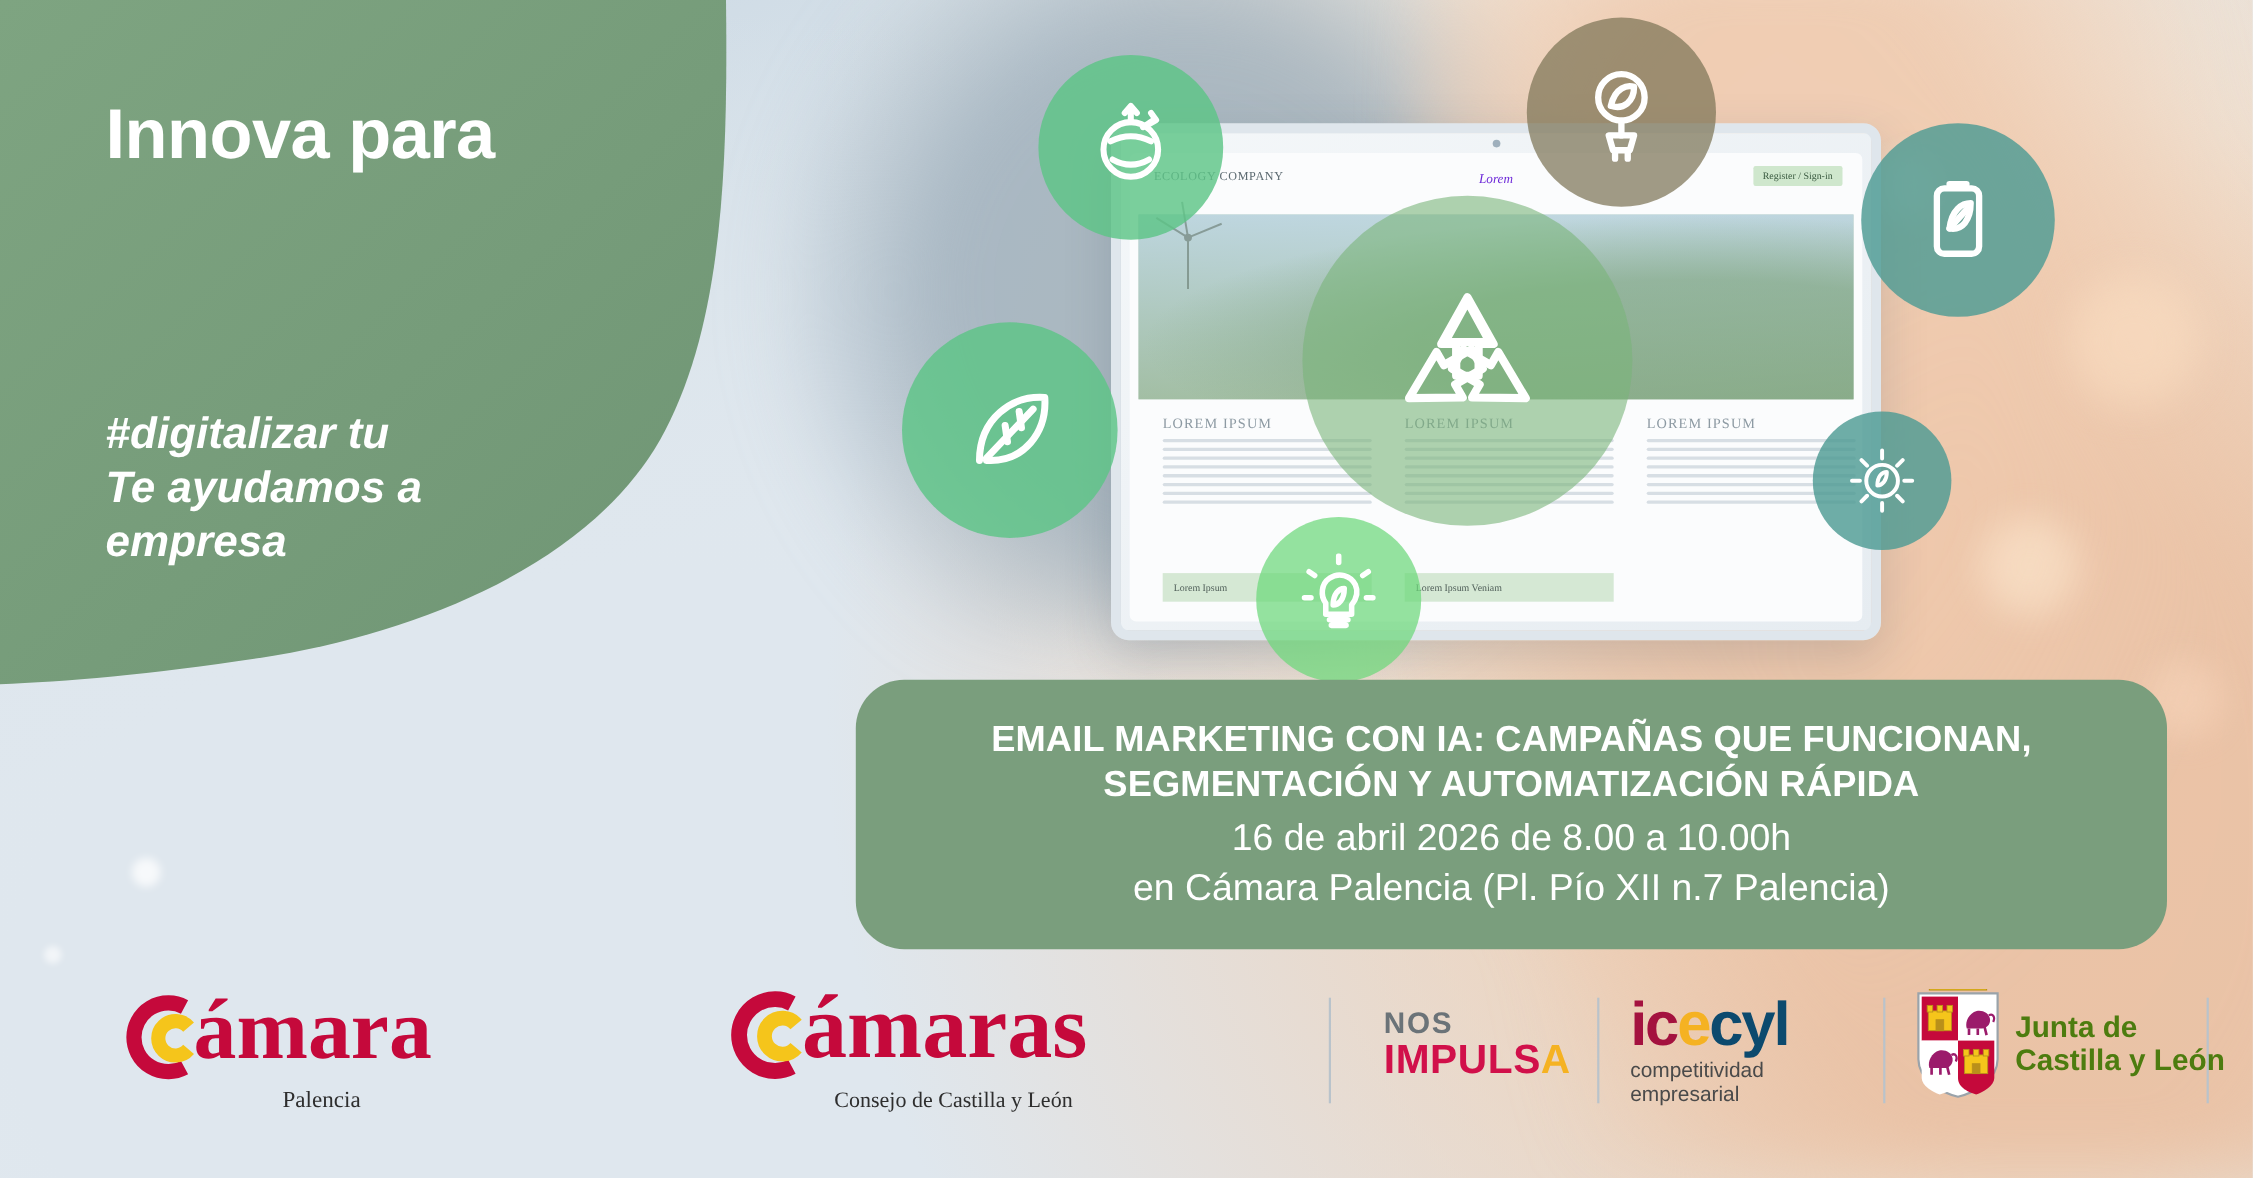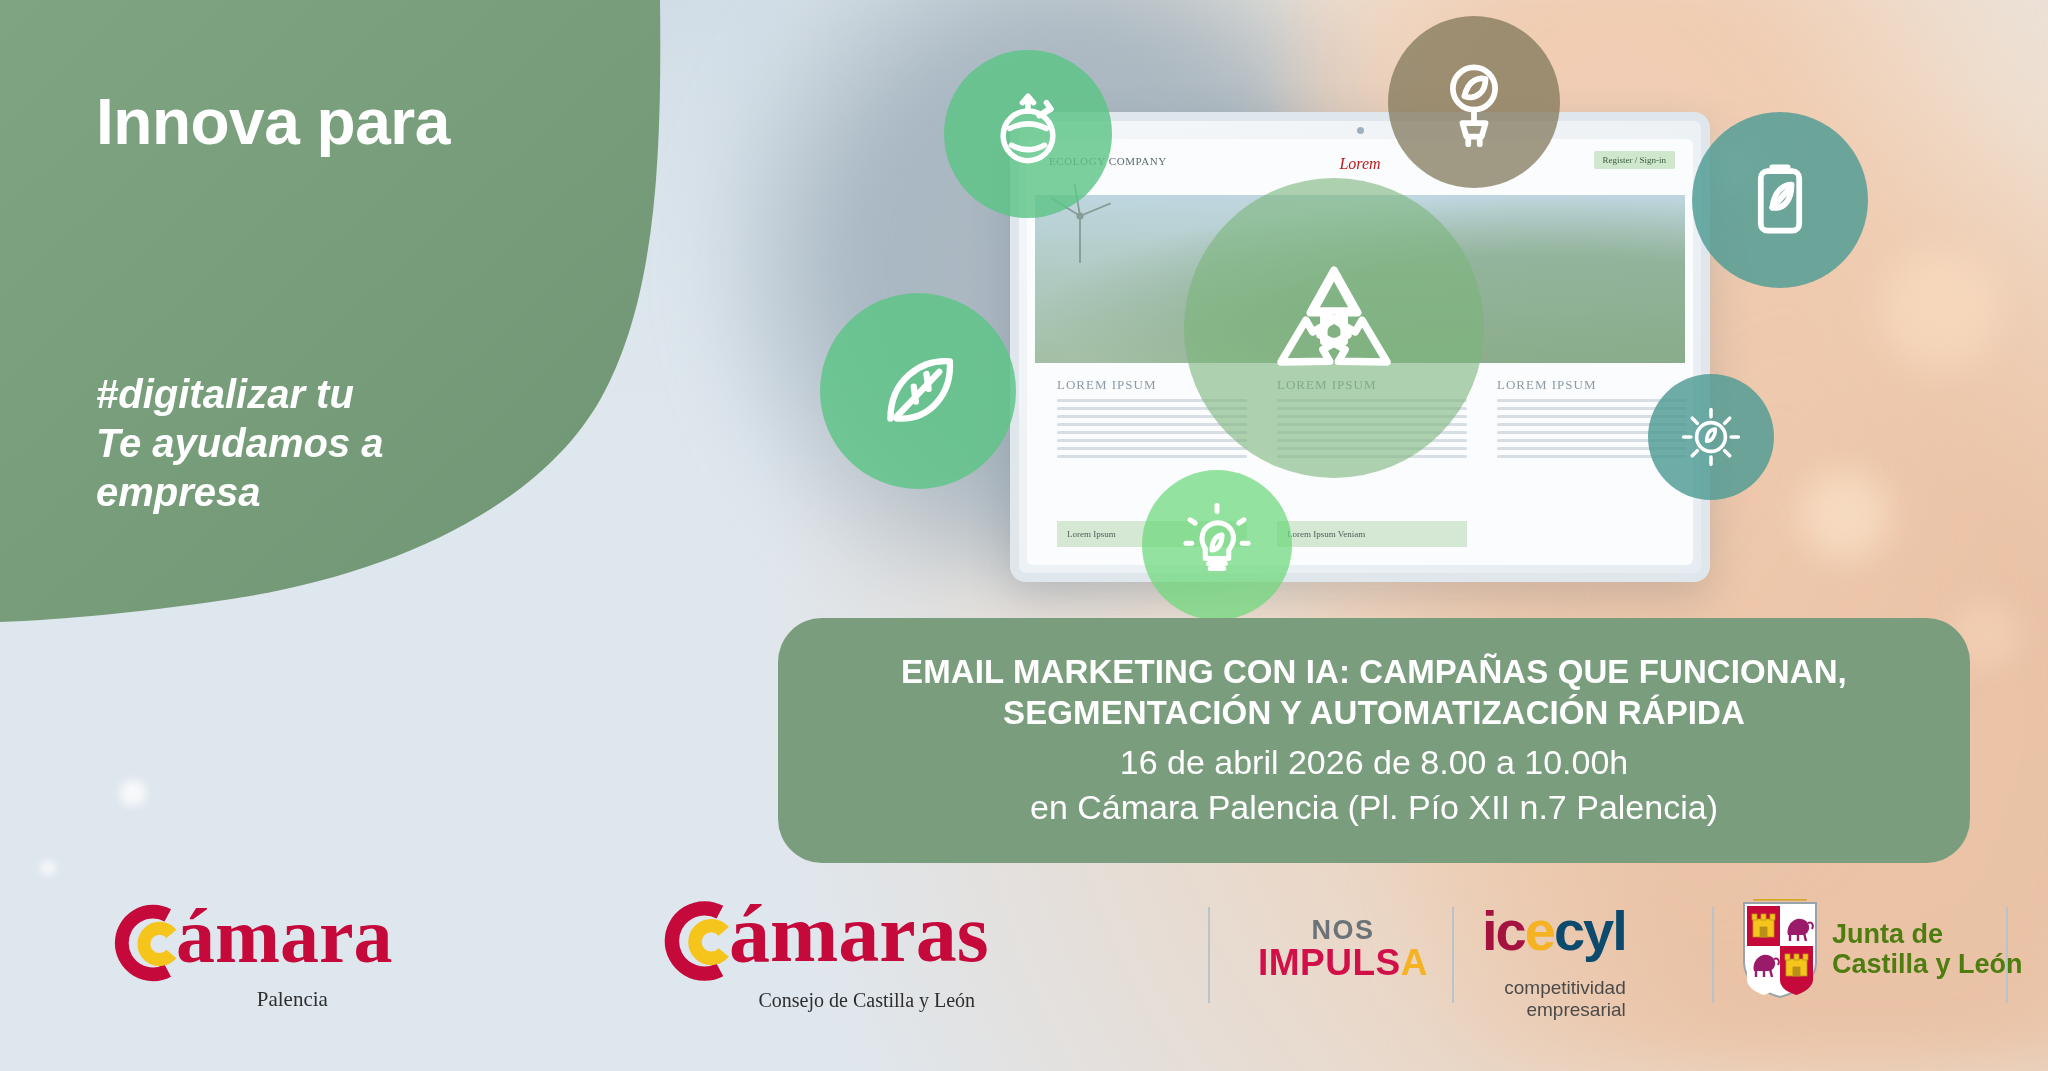--- a/index.html
+++ b/index.html
@@ -42,21 +42,21 @@
     background:linear-gradient(145deg,#f4f7f9,#e6ecf1);
     border:9px solid #dfe6ec; border-radius:16px;
     box-shadow:0 16px 44px rgba(60,80,100,.20);
     overflow:hidden;
   }
   .tablet .cam { position:absolute; left:50%; top:6px; width:7px; height:7px; margin-left:-3px;
     border-radius:50%; background:#9fb0bd; }
   .tablet-screen { position:absolute; inset:18px 8px 8px 8px; background:#fbfcfd; border-radius:6px; overflow:hidden; }
   .t-topbar { position:absolute; top:10px; left:0; right:0; height:34px; }
   .t-brandline { position:absolute; left:22px; top:6px; font-size:11px; letter-spacing:.6px; color:#5d6b72; font-family:"Liberation Serif",serif;}
-  .t-lorem { position:absolute; left:50%; transform:translateX(-50%); top:6px; font-size:16px; color:#b91c1c; font-family:"Liberation Serif",serif; font-style:italic;}
+  .t-lorem { position:absolute; left:50%; transform:translateX(-50%); top:6px; font-size:12px; color:#6d28d9; font-family:"Liberation Serif",serif; font-style:italic;}
   .t-signin { position:absolute; right:18px; top:2px; background:#cfe7cd; color:#3c5c42; font-size:9px; padding:4px 9px; border-radius:2px; font-family:"Liberation Serif",serif;}
   .t-hero { position:absolute; left:8px; right:8px; top:56px; height:168px;
     background:linear-gradient(120deg,#b9d2c0,#cfe0cf 45%,#b2c9b6); }
   .t-hero-img { position:absolute; inset:0;
     background:
       radial-gradient(ellipse at 78% 70%, rgba(120,160,120,.55) 0 35%, rgba(0,0,0,0) 70%),
       linear-gradient(180deg, rgba(190,214,226,.9), rgba(150,180,150,.7)); }
   .t-col { position:absolute; top:238px; width:190px; }
   .t-col h5 { font-family:"Liberation Serif",serif; font-size:13px; color:#8d9aa3; letter-spacing:1px; font-weight:normal;}
   .t-lines { margin-top:6px; }
@@ -102,32 +102,32 @@
   .logo-camara { position:absolute; left:96px; top:16px; }
   .logo-camaras { position:absolute; left:645px; top:12px; }
 
   .cc-wrap { display:flex; }
   .cc-mark { position:relative; }
   .cc-word { font-family:"Liberation Serif", serif; color:#C5093B; font-weight:bold; line-height:1; }
   .cc-sub { font-family:"Liberation Serif", serif; color:#2e2e2e; text-align:center; }
 
   .sep { position:absolute; width:2px; background:#b9c3cb; }
 
-  .nosimpulsa { position:absolute; left:1258px; top:36px; text-align:center; }
+  .nosimpulsa { position:absolute; left:1258px; top:36px; text-align:left; }
   .ni-nos { font-size:27px; font-weight:bold; color:#6b7378; letter-spacing:1.5px; line-height:1; }
   .ni-imp { font-size:37px; font-weight:bold; letter-spacing:.5px; line-height:1.05; color:#D1104A; }
   .ni-imp .a { color:#F5B222; }
 
   .icecyl { position:absolute; left:1482px; top:22px; }
   .ic-row { display:flex; align-items:center; line-height:1; }
   .ic-i { font-size:56px; font-weight:bold; color:#A4123F; letter-spacing:-2px; }
   .ic-c { font-size:56px; font-weight:bold; color:#A4123F; letter-spacing:-2px; }
   .ic-e { font-size:56px; font-weight:bold; color:#F5B222; letter-spacing:-2px; }
   .ic-cyl { font-size:56px; font-weight:bold; color:#0c4a6e; letter-spacing:-2px; }
-  .ic-sub { font-size:19px; color:#4a4a4a; line-height:1.18; margin-top:18px;text-align:right; }
+  .ic-sub { font-size:19px; color:#4a4a4a; line-height:1.18; margin-top:4px; }
 
   .junta { position:absolute; left:1740px; top:18px; display:flex; align-items:center; }
   .junta-text { margin-left:12px; font-size:27px; font-weight:bold; color:#4d7c0f; line-height:1.12; }
   .junta-text .l2 { display:block; }
 
   .crest { width:80px; height:100px; }
 </style>
 </head>
 <body>
 

